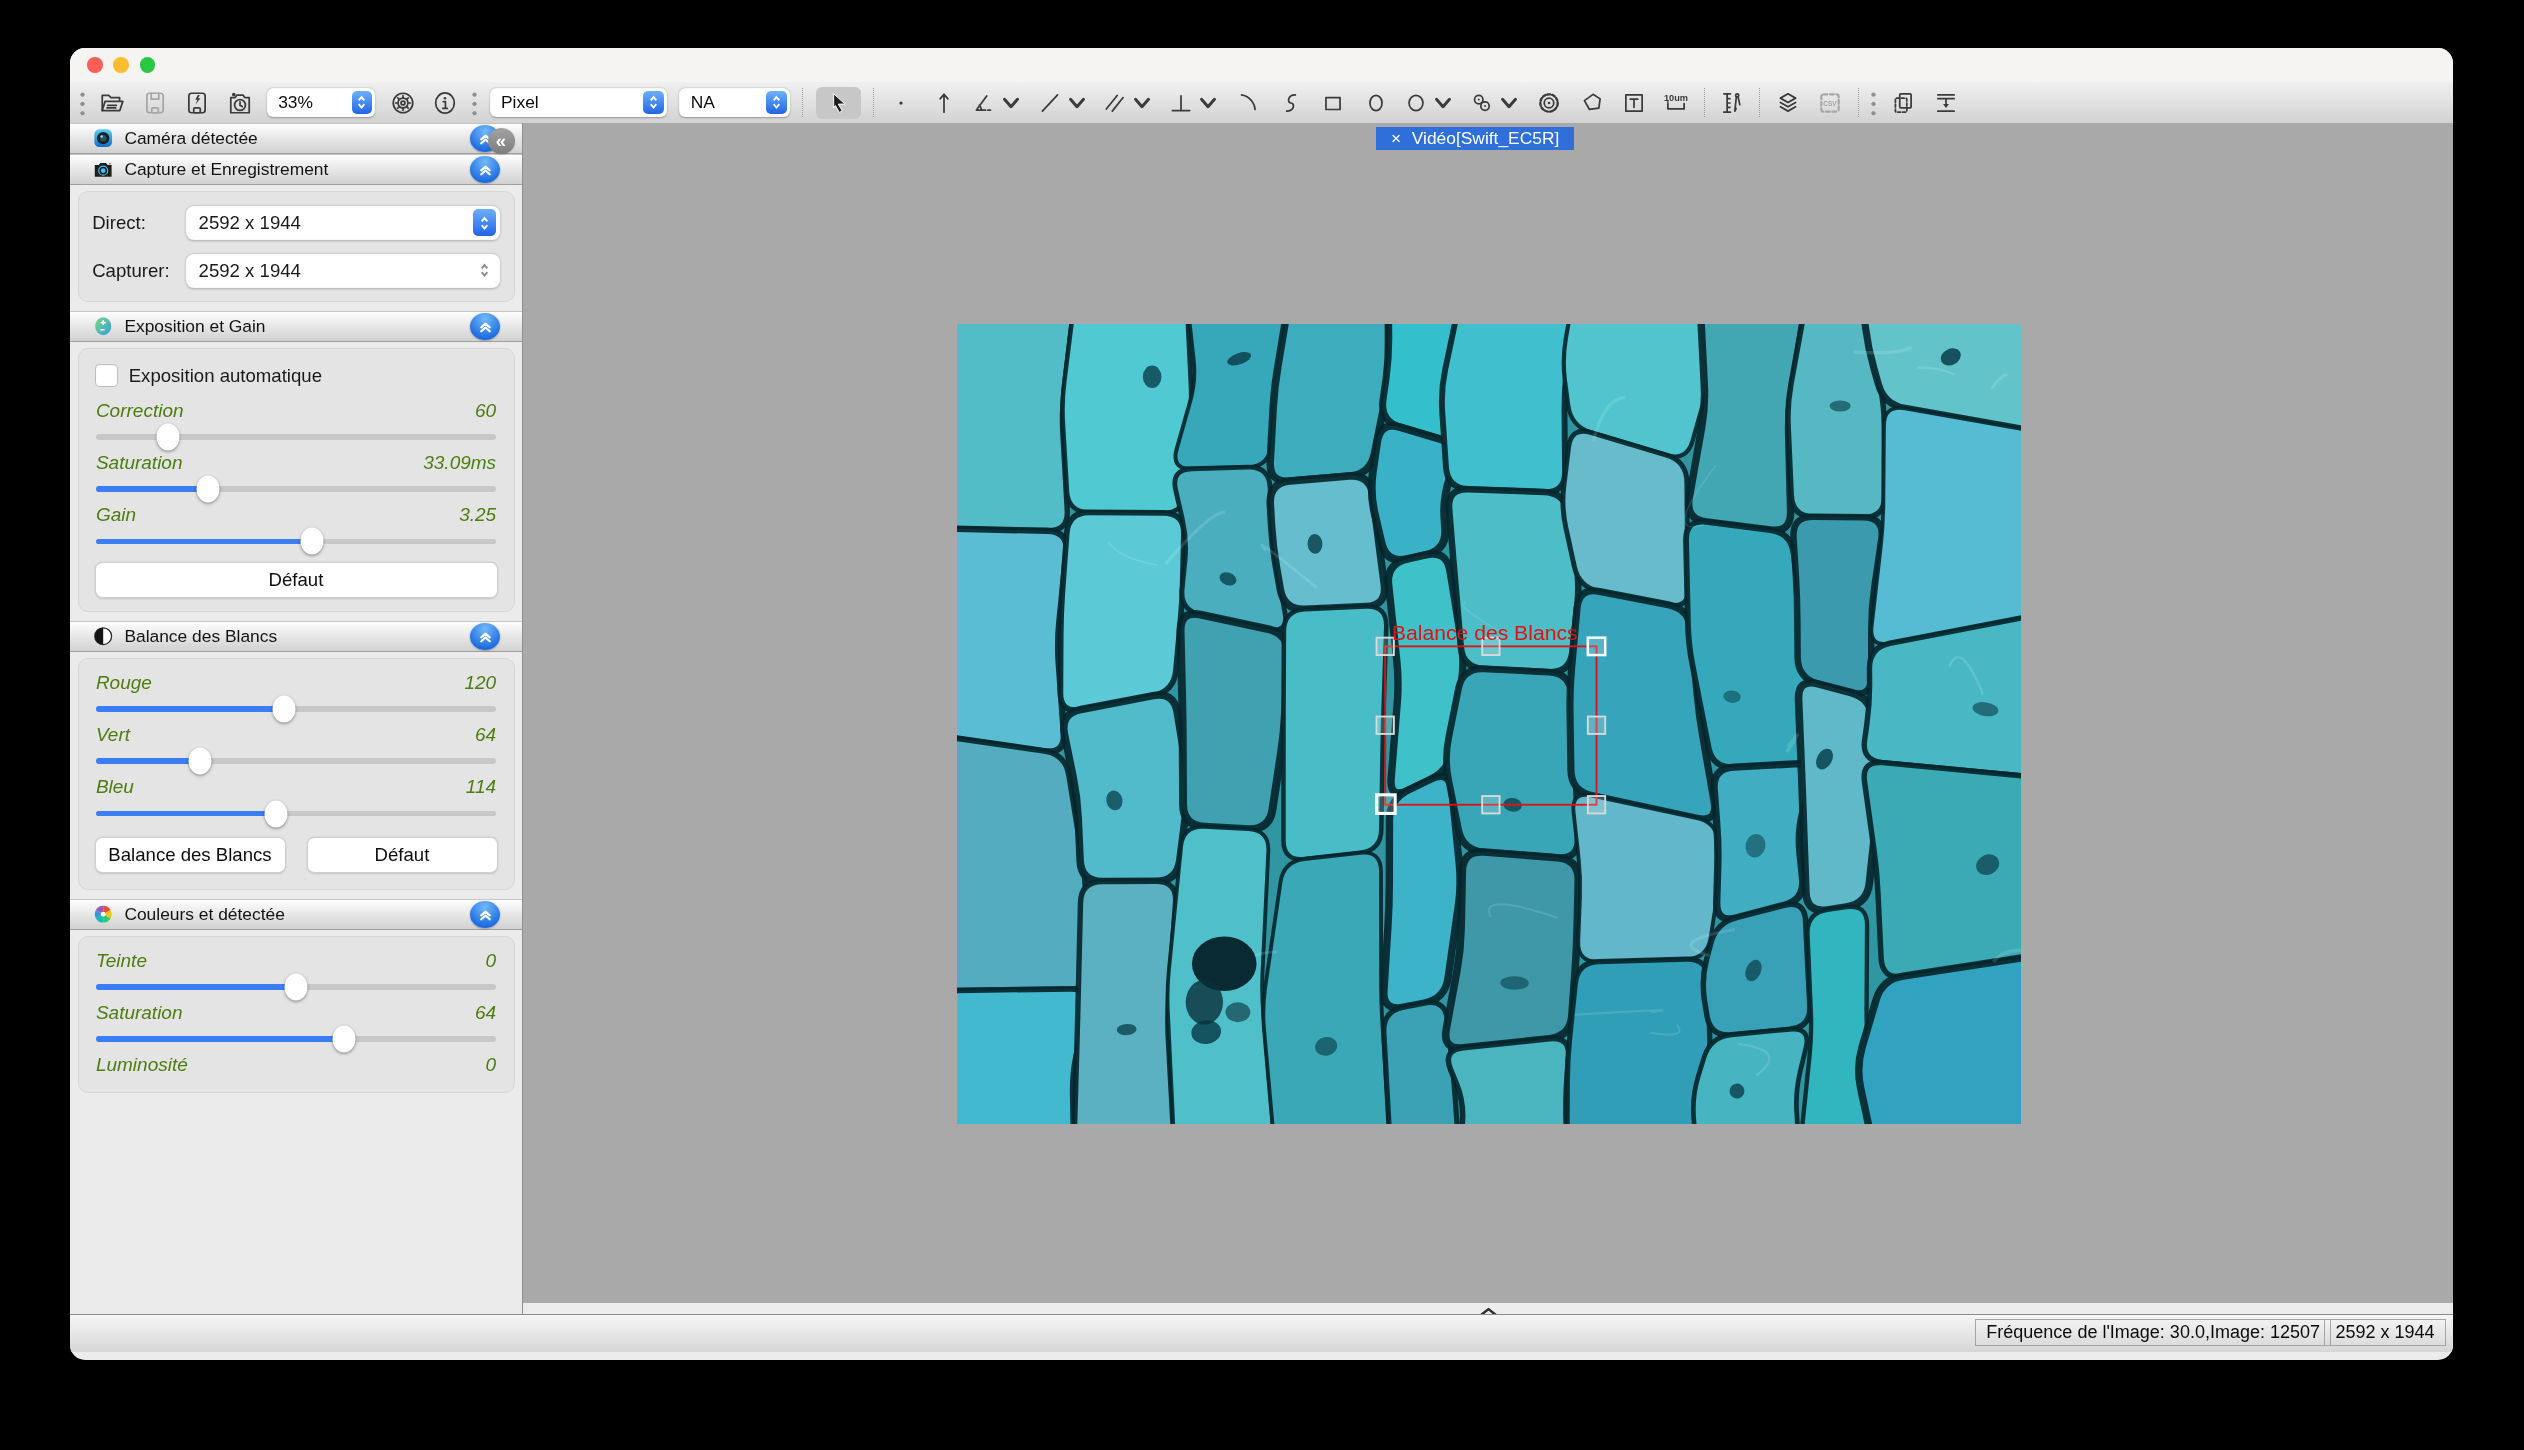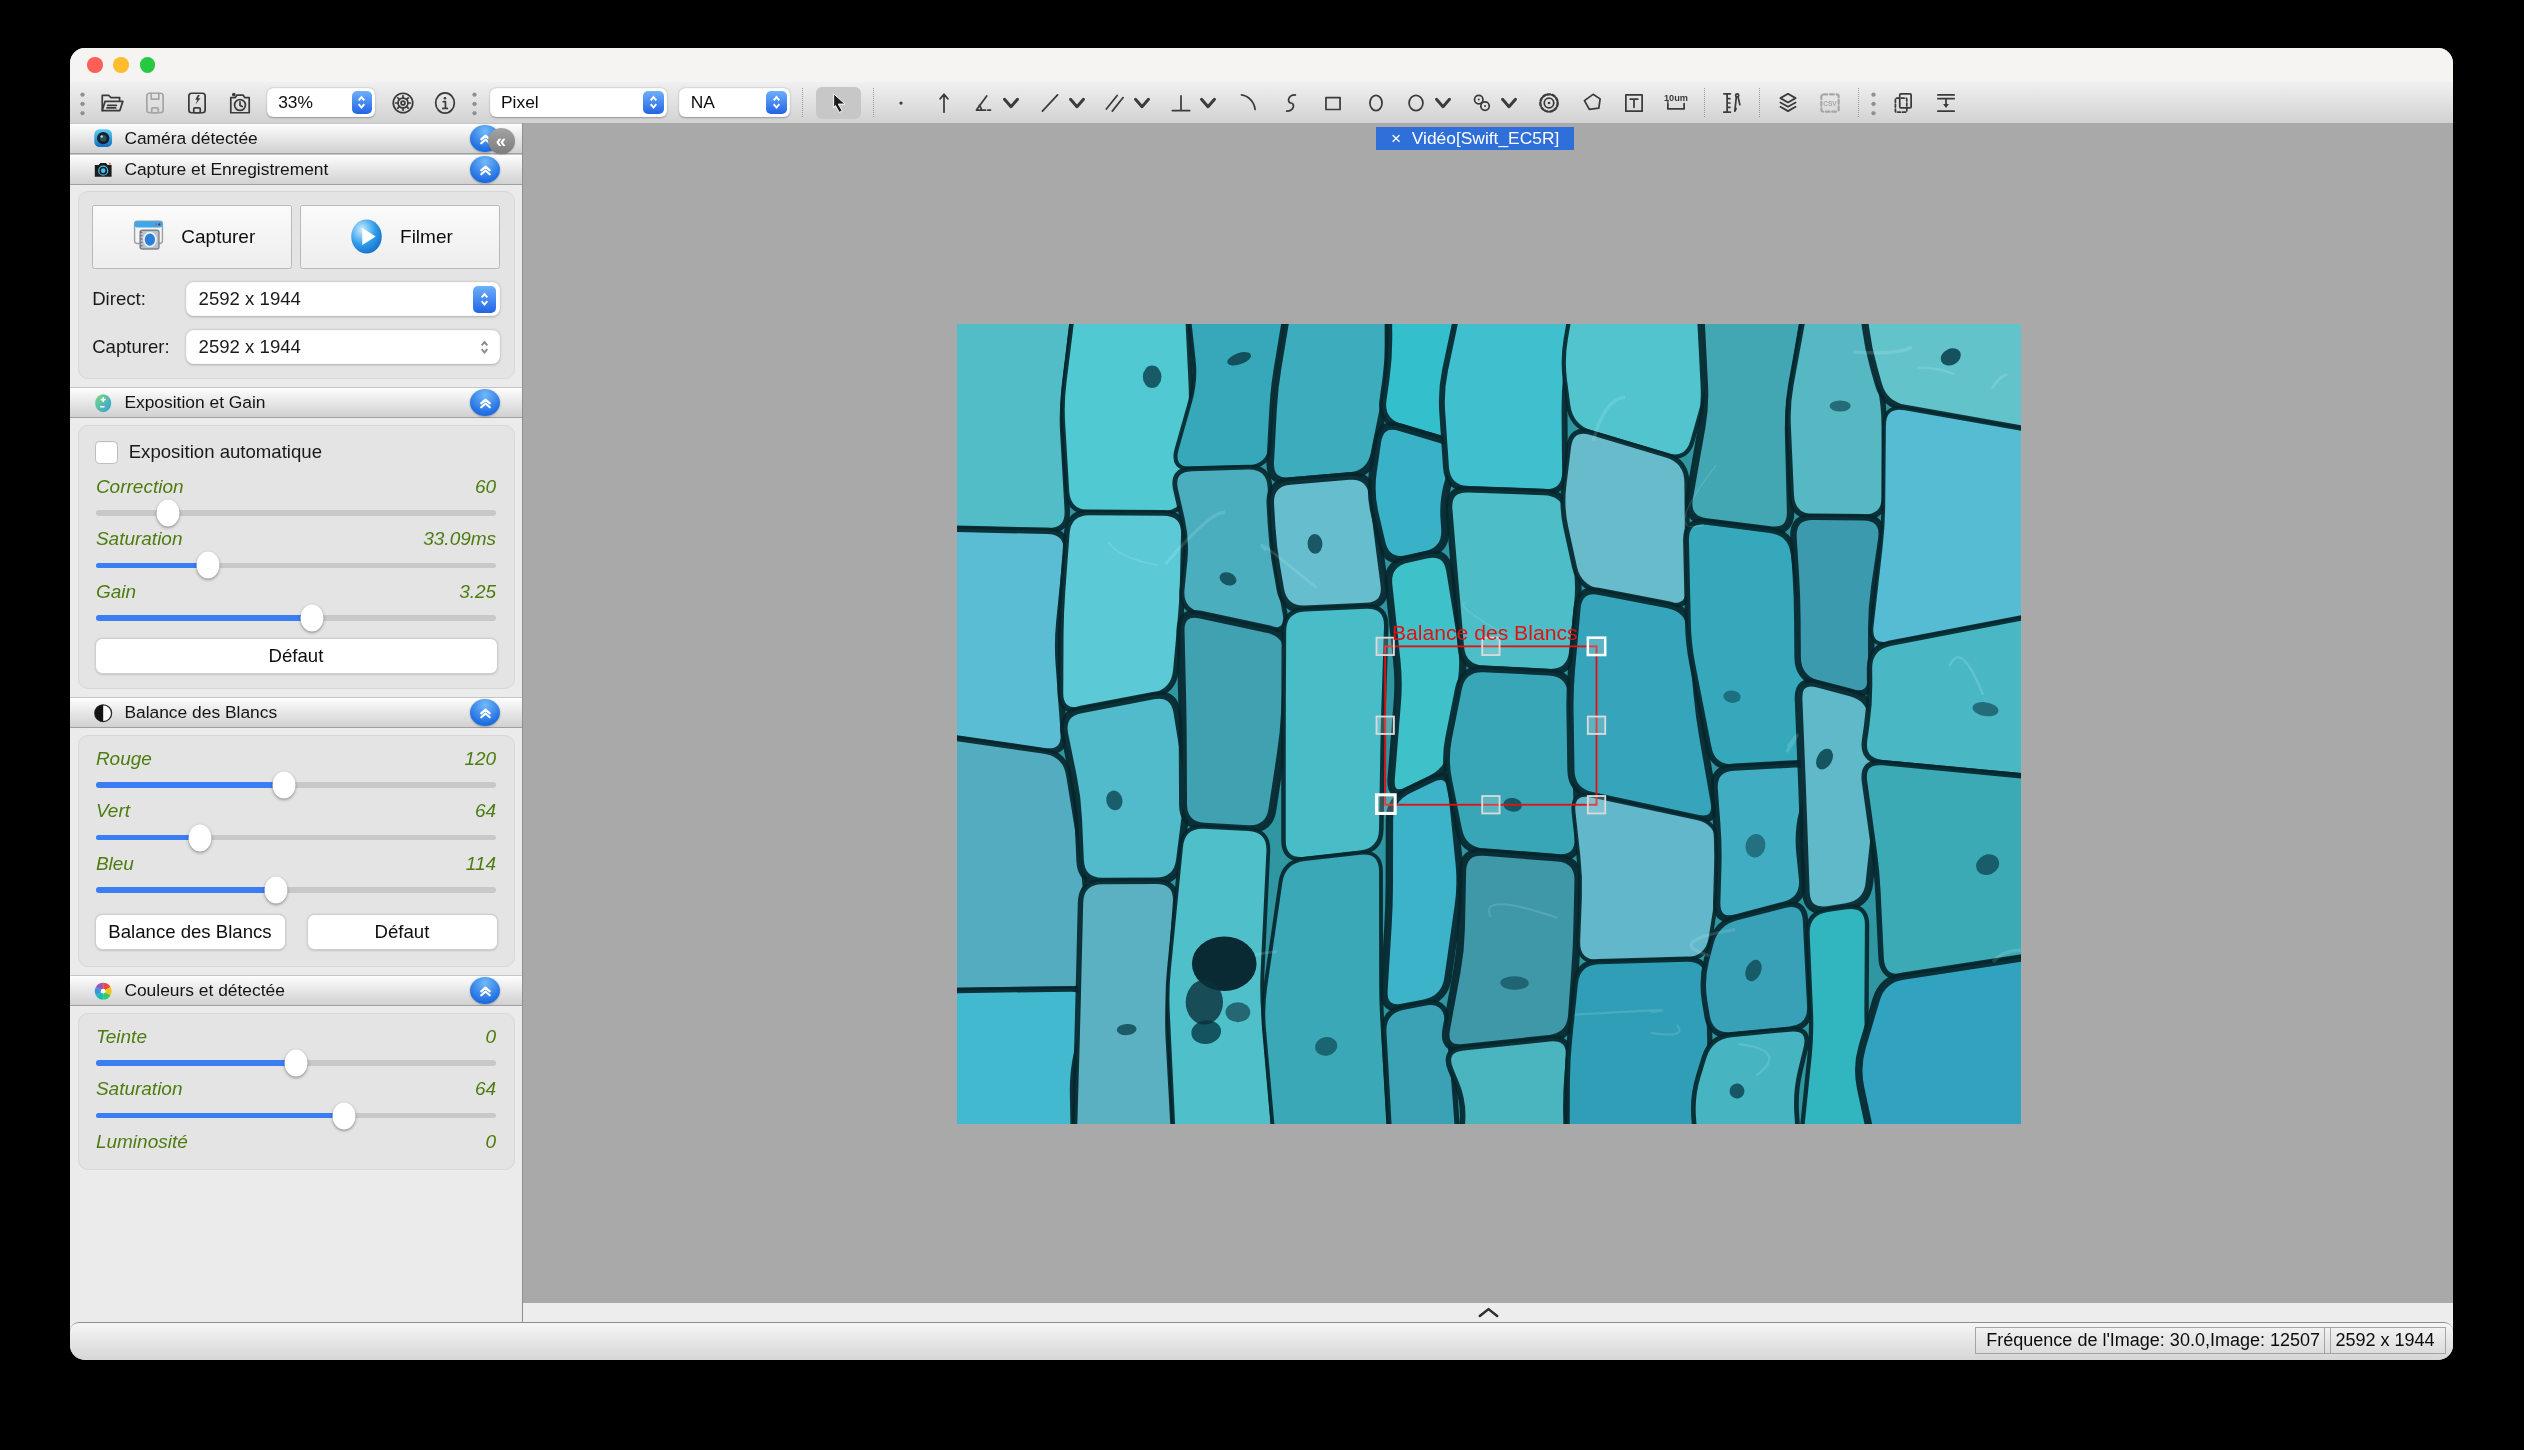--- a/index.html
+++ b/index.html
@@ -76,22 +76,22 @@
   .main{flex:1;position:relative;background:#a9a9a9;overflow:hidden;}
   .tab{position:absolute;left:853px;top:3.7px;height:23.6px;display:flex;align-items:center;gap:10.6px;
        padding:0 15px;font-size:17.4px;color:#fff;}
   .micro{position:absolute;left:434px;top:201px;width:1064px;height:800px;}
   .micro svg{display:block;width:100%;height:100%;}
   svg text{font-family:"Liberation Sans",sans-serif;}
   .bottom-strip{position:absolute;left:0;right:0;bottom:0;height:20px;background:#ededed;
                 display:flex;align-items:center;justify-content:center;}
   .bottom-strip svg{width:25px;height:13.7px;stroke:#2e2e2e;stroke-width:4;fill:none;stroke-linecap:round;stroke-linejoin:round;}
   
-  .statusbar{position:absolute;left:0;right:0;bottom:0;height:37px;background:linear-gradient(#f6f6f6,#d6d6d6);
-             border-top:1.2px solid #8d8d8d;border-radius:9px;}
+  .statusbar{position:absolute;left:0;right:0;bottom:8px;height:37px;background:linear-gradient(#f6f6f6,#d6d6d6);
+             border-top:1.2px solid #8d8d8d;}
   .scell{position:absolute;top:4.3px;height:25px;border:1.2px solid #a5a5a5;display:flex;align-items:center;
          justify-content:center;font-size:18px;color:#0c0c0c;padding:0 10px;}
   .scell.freq{right:122px;min-width:298px;}
   .scell.res{right:7.5px;min-width:87px;}
 </style>
 </head>
 <body>
 
 <div class="screen">
 <div class="window">
@@ -368,41 +368,20 @@
           <circle cx="19.2" cy="6.1" r="0.9" fill="#e04a3a"></circle>
         </svg>
         <span>Capture et Enregistrement</span>
         <span class="pcollapse">
           <svg viewBox="0 0 20 20">
                 <path d="M5 11l5-4.4 5 4.4M5 15.6l5-4.4 5 4.4"></path>
               </svg>
         </span>
       </div>
       <div class="pbody pad-b22">
-        <div class="bigbtns">
-          <div class="bigbtn">
-            <svg viewBox="0 0 28 28">
-              <rect x="4" y="3" width="20" height="16" rx="2" fill="#f4f4f4" stroke="#9aa0a6" stroke-width="1"></rect>
-              <rect x="4" y="3" width="20" height="4.6" rx="2" fill="#3fa7e8"></rect>
-              <circle cx="19.6" cy="5.3" r="0.8" fill="#e74c3c"></circle>
-                  <circle cx="21.8" cy="5.3" r="0.8" fill="#184a8c"></circle>
-              <rect x="8" y="9.5" width="13.5" height="13.5" rx="1.5" fill="#bcc2c9" stroke="#7d838a" stroke-width="1"></rect>
-              <path d="M8 11h1.6M8 13.4h1.6M8 15.8h1.6M8 18.2h1.6M8 20.6h1.6" stroke="#70767c" stroke-width="1"></path>
-              <ellipse cx="15" cy="16.2" rx="4.3" ry="5" fill="#2e7fd6" stroke="#e8f2fb" stroke-width="1.2"></ellipse>
-            </svg>
-            <span>Capturer</span>
-          </div>
-          <div class="bigbtn">
-            <svg viewBox="0 0 24 24">
-              <ellipse cx="12" cy="12" rx="9.4" ry="10.4" fill="url(#gPlay)"></ellipse>
-              <path d="M9.4 6.8l8.2 5.2-8.2 5.2z" fill="#fff"></path>
-            </svg>
-            <span>Filmer</span>
-          </div>
-        </div>
         <div class="selrow">
           <span class="lbl">Direct:</span>
           <div class="sb-select">
             <span>2592 x 1944</span>
             <span class="stepper">
               <svg viewBox="0 0 12 20">
                     <path d="M3 8l3-3.6L9 8M3 12l3 3.6L9 12"></path>
                   </svg>
             </span>
           </div>

